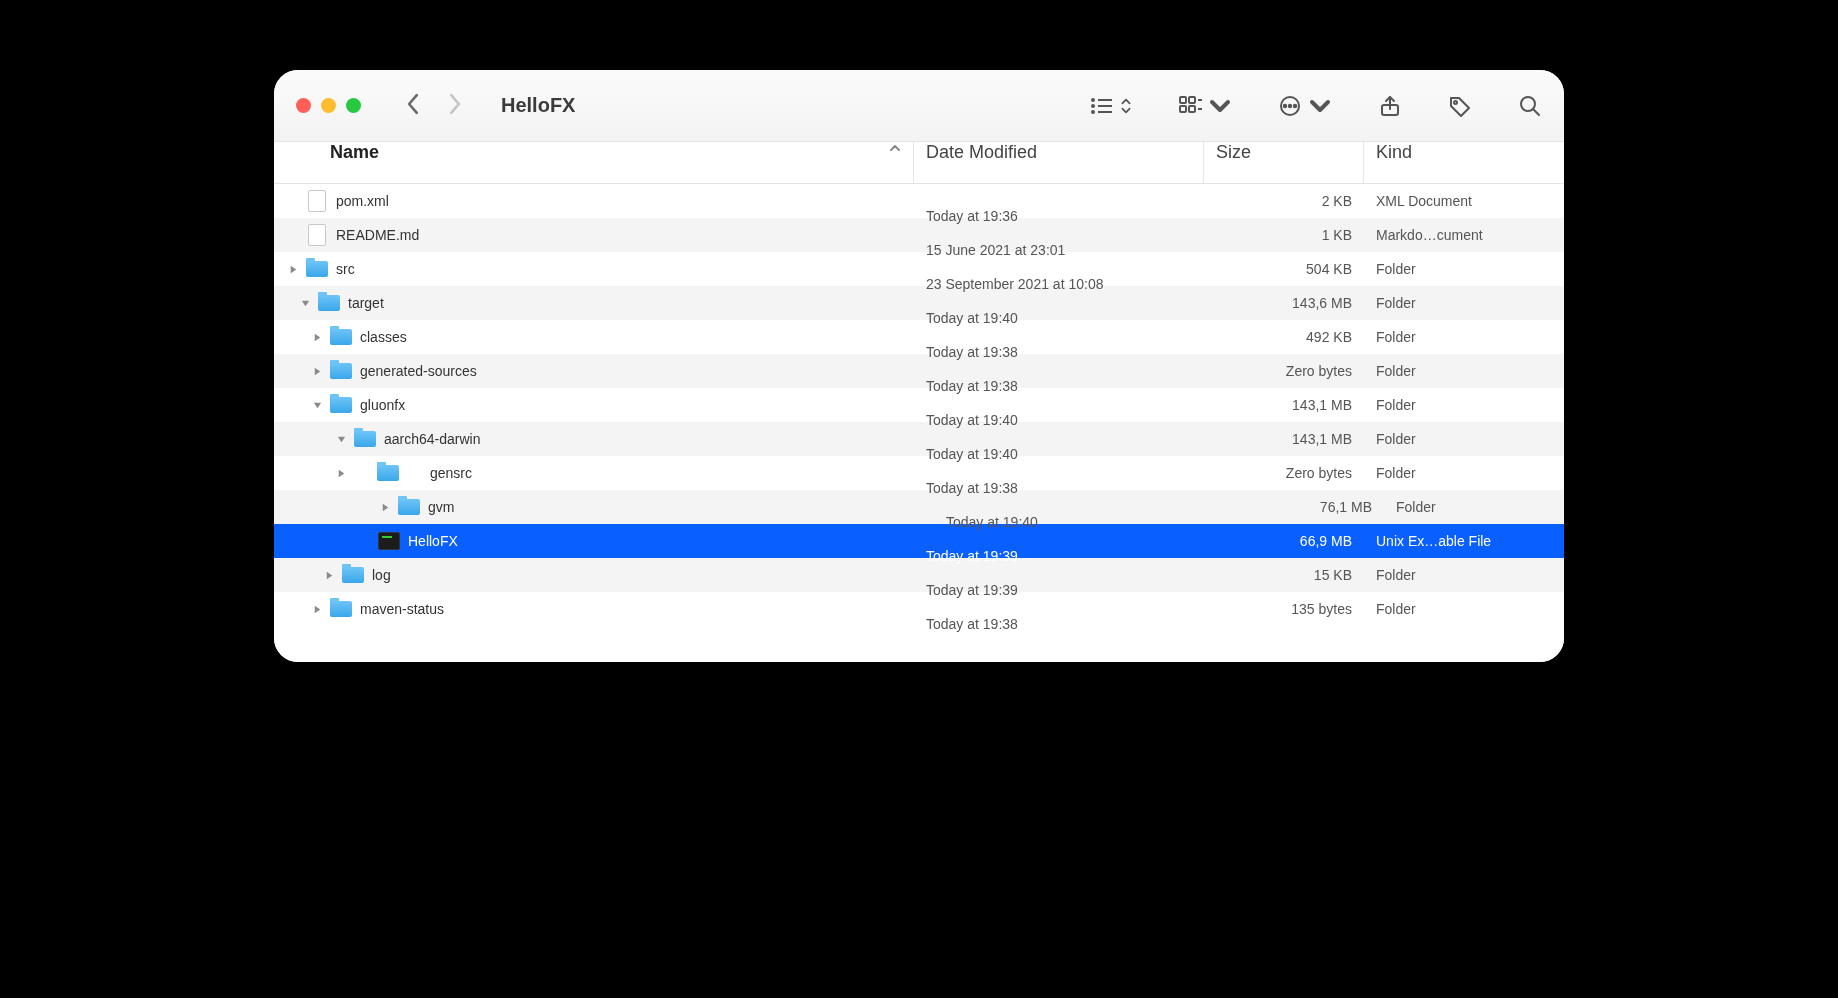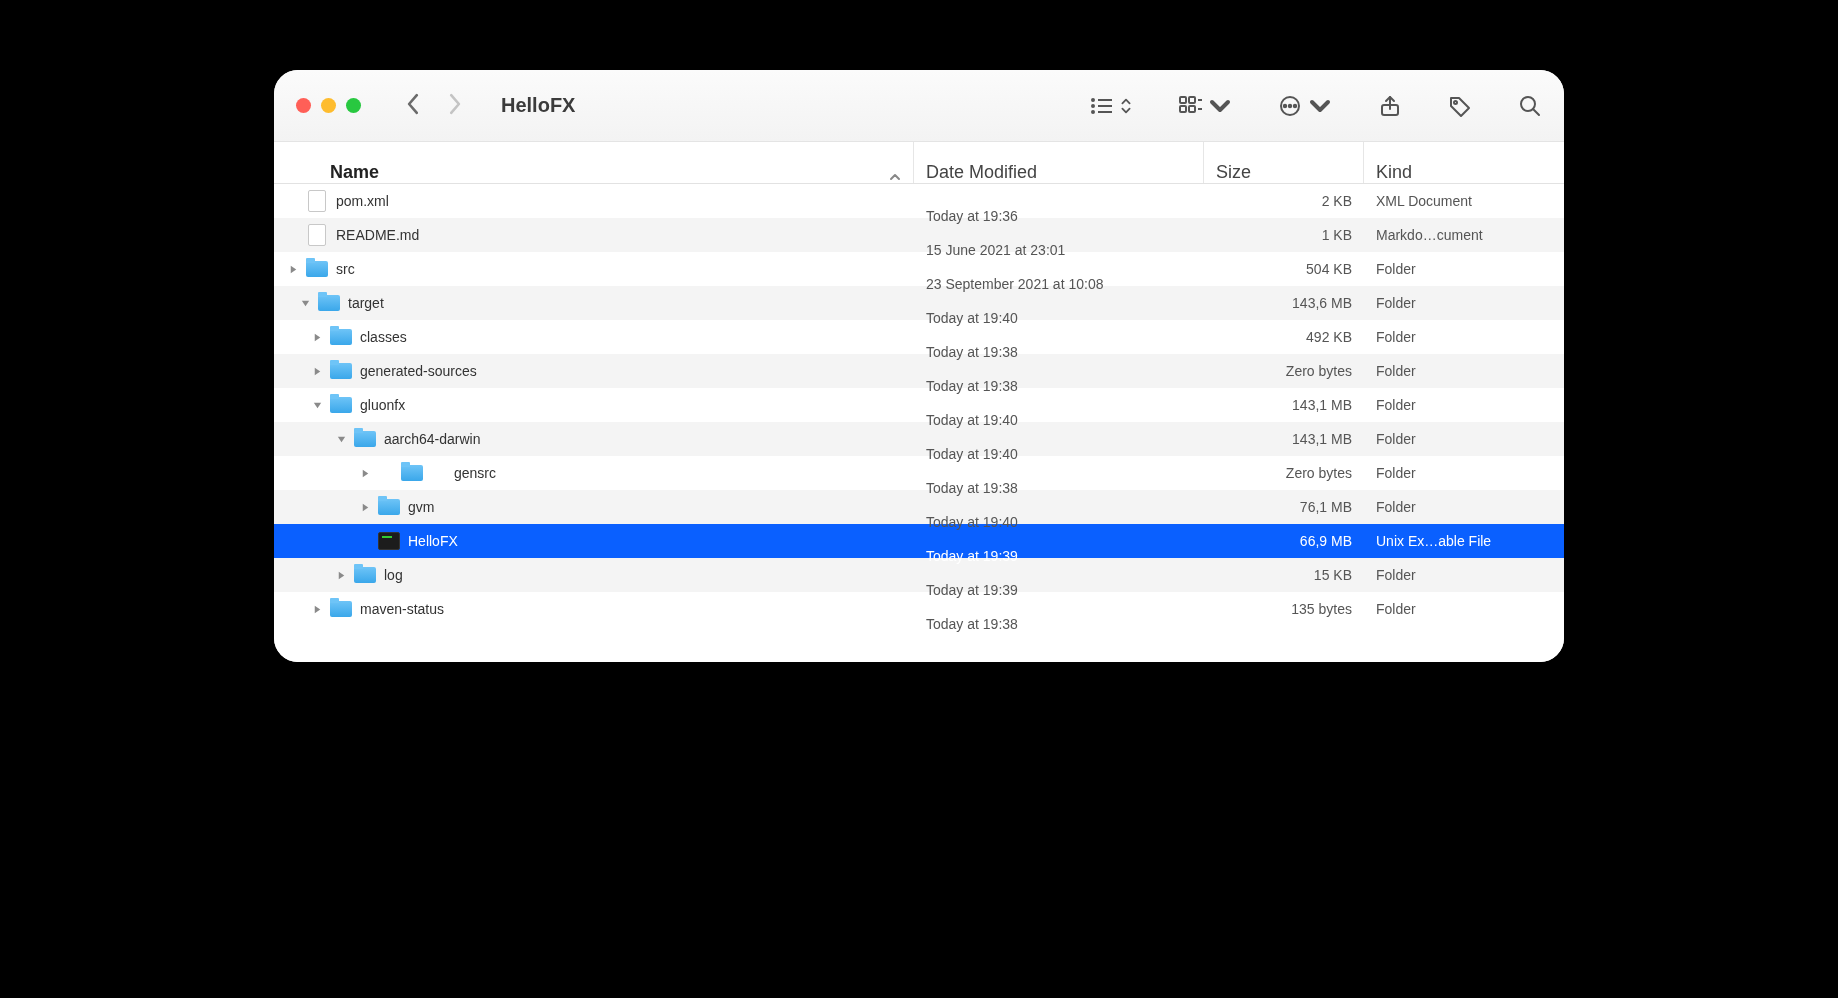--- a/index.html
+++ b/index.html
@@ -45,21 +45,21 @@
   
   .header-row {
     display:flex;
     height:42px;
     font-size:18px;
     color:#444;
     border-bottom: 1px solid #e2e2e2;
     background:#fff;
   }
   .hcol {
-    display:flex; align-items:flex-end;
+    display:flex; align-items:flex-start;
     padding: 0 12px;
     border-right:1px solid #e6e6e6;
   }
   .hcol.name { flex: 0 0 640px; padding-left:56px; font-weight:600; color:#222; justify-content:space-between;}
   .hcol.date { flex: 0 0 290px; }
   .hcol.size { flex: 0 0 160px; justify-content:flex-start;}
   .hcol.kind { flex: 1; border-right:none;}
   
   .rows { }
   .row {
@@ -329,37 +329,37 @@
           <div class="icon">
             <div class="folder-icon"></div>
           </div>
           <span>aarch64-darwin</span>
         </div>
         <div class="cell date">Today at 19:40</div>
         <div class="cell size">143,1 MB</div>
         <div class="cell kind">Folder</div>
       </div>
       <div class="row">
-        <div class="cell name" style="padding-left: 84px; gap: 23px;">
+        <div class="cell name" style="padding-left: 60px; gap: 23px;">
           <div class="disclosure">
             <svg viewBox="0 0 12 12" width="11" height="11">
               <polygon points="3,2 9,6 3,10" fill="#8a8a8a" transform=""></polygon>
             </svg>
           </div>
           <div class="icon">
             <div class="folder-icon"></div>
           </div>
           <span>gensrc</span>
         </div>
         <div class="cell date">Today at 19:38</div>
         <div class="cell size">Zero bytes</div>
         <div class="cell kind">Folder</div>
       </div>
       <div class="row alt">
-        <div class="cell name" style="padding-left: 84px;">
+        <div class="cell name" style="padding-left: 84px; margin-left: 20px;">
           <div class="disclosure">
             <svg viewBox="0 0 12 12" width="11" height="11">
               <polygon points="3,2 9,6 3,10" fill="#8a8a8a" transform=""></polygon>
             </svg>
           </div>
           <div class="icon">
             <div class="folder-icon"></div>
           </div>
           <span>gvm</span>
         </div>
@@ -373,21 +373,21 @@
           <div class="icon">
             <div class="exec-icon"></div>
           </div>
           <span>HelloFX</span>
         </div>
         <div class="cell date">Today at 19:39</div>
         <div class="cell size">66,9 MB</div>
         <div class="cell kind">Unix Ex…able File</div>
       </div>
       <div class="row alt">
-        <div class="cell name" style="padding-left: 60px; align-items: center;">
+        <div class="cell name" style="padding-left: 48px; align-items: center;">
           <div class="disclosure">
             <svg viewBox="0 0 12 12" width="11" height="11">
               <polygon points="3,2 9,6 3,10" fill="#8a8a8a" transform=""></polygon>
             </svg>
           </div>
           <div class="icon">
             <div class="folder-icon"></div>
           </div>
           <span>log</span>
         </div>

